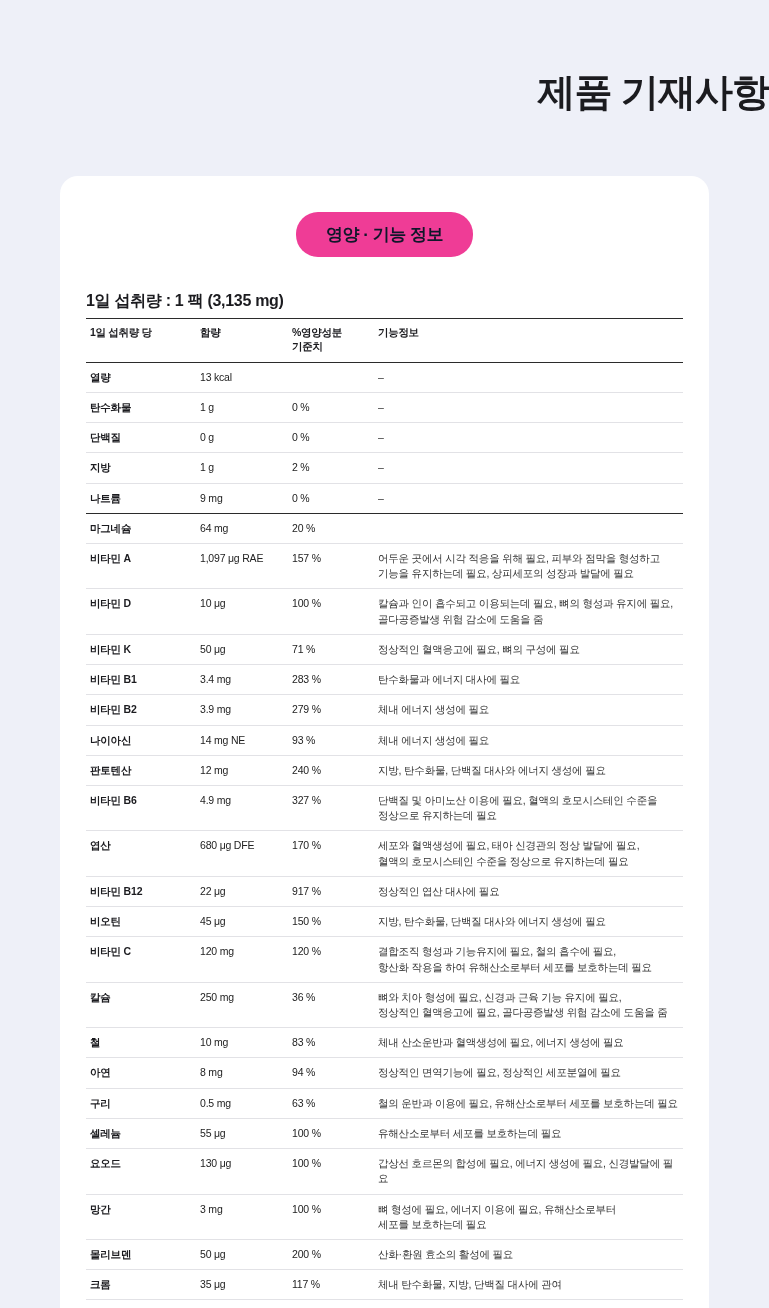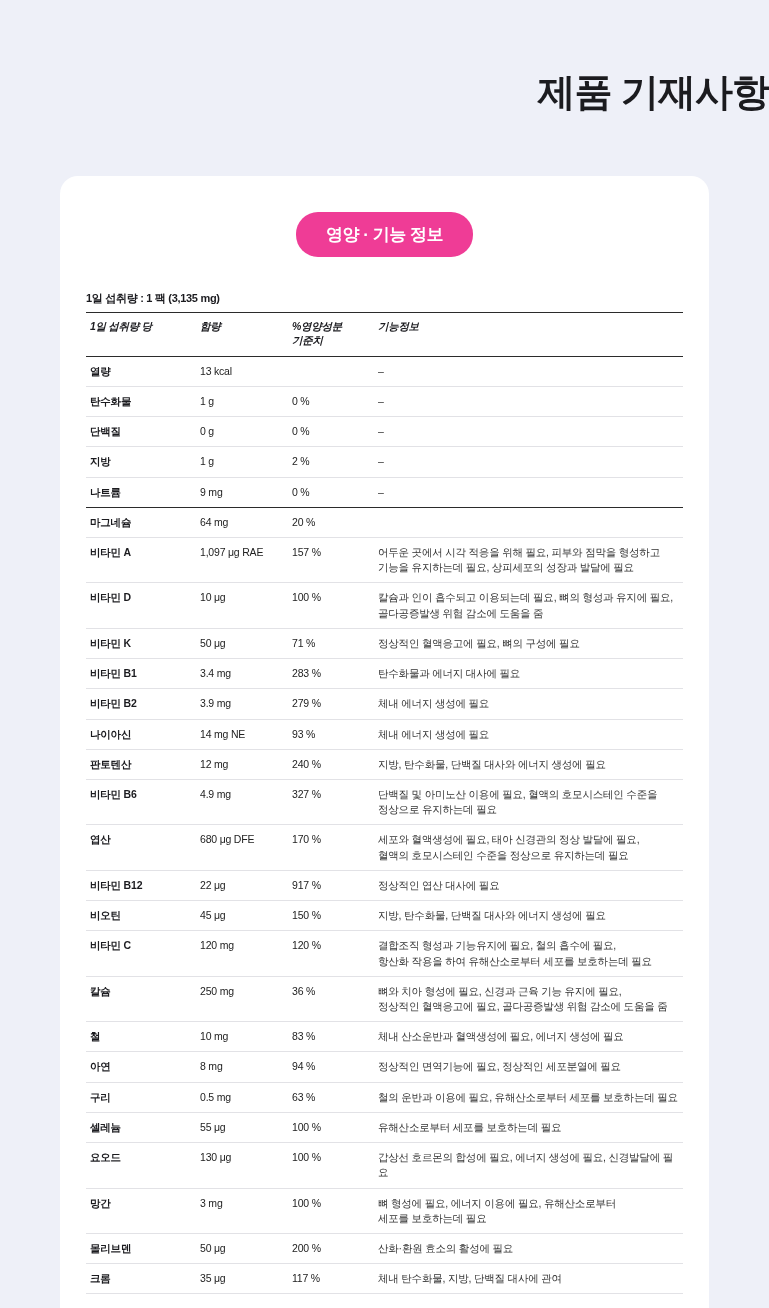--- a/index.html
+++ b/index.html
@@ -32,32 +32,32 @@
     padding: 36px 0 40px 0;
     position: relative;
   }
   .badge-wrap {
     display: flex;
     justify-content: center;
     margin-bottom: 34px;
   }
   .badge {
     background: #ef3c96;
-    color: #ffffff;
+    color: #0f172a;
     font-size: 17px;
     font-weight: bold;
     padding: 11px 30px;
     border-radius: 22px;
     letter-spacing: -0.5px;
   }
   .table-area {
     padding: 0 26px;
   }
   .serving {
-    font-size: 11px;
+    font-size: 16px;
     font-weight: bold;
     color: #1b1b1f;
     margin-bottom: 6px;
     letter-spacing: -0.3px;
   }
   table.nutri {
     width: 100%;
     border-collapse: collapse;
     font-size: 10.5px;
     color: #222;
@@ -66,21 +66,20 @@
     text-align: left;
     font-size: 10.5px;
     font-weight: bold;
     color: #1b1b1f;
     padding: 7px 4px 8px 4px;
     border-top: 1.6px solid #2b2b2b;
     border-bottom: 1.6px solid #2b2b2b;
     vertical-align: top;
     line-height: 1.3;
     letter-spacing: -0.3px;
-    font-style: italic;
   }
   table.nutri tbody td {
     padding: 7px 4px;
     border-bottom: 1px solid #e2e2e6;
     vertical-align: top;
     line-height: 1.45;
     letter-spacing: -0.2px;
   }
   table.nutri tbody tr.thick-bottom td {
     border-bottom: 1.4px solid #2b2b2b;

